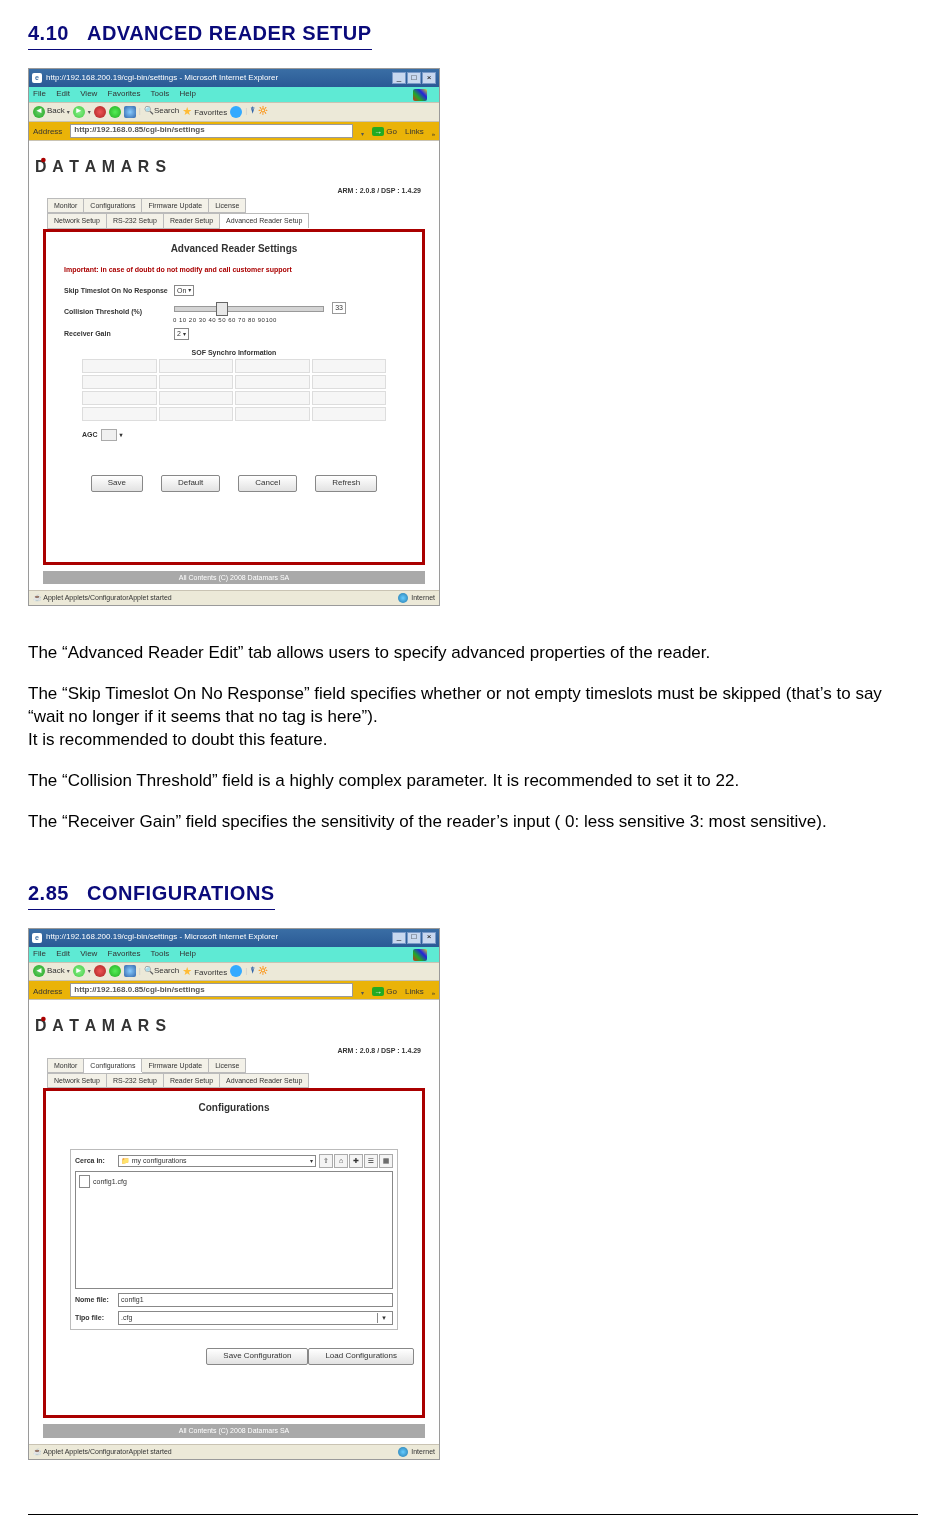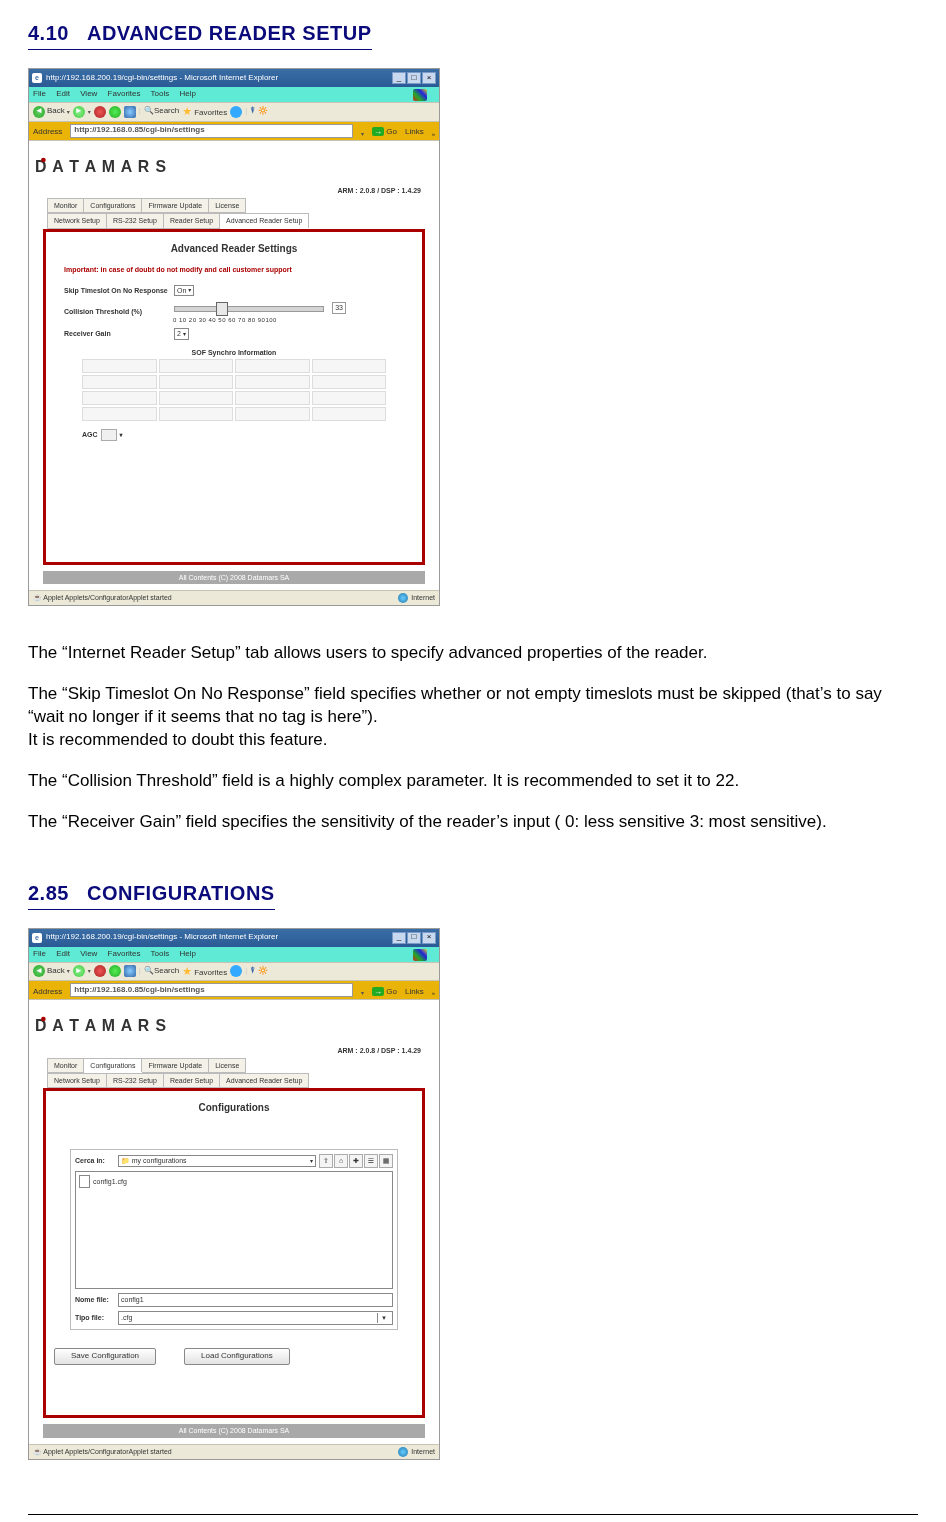--- a/index.html
+++ b/index.html
@@ -113,21 +113,21 @@
   .fb-top .drop .folder{display:flex;align-items:center;gap:2px;}
   .fb-top .btns{display:flex;gap:1px;}
   .fb-top .ib{width:12px;height:12px;border:1px solid #aaa;background:#f4f4f4;display:flex;align-items:center;justify-content:center;font-size:7px;}
   .fb-list{border:1px solid #888;background:#fff;height:110px;padding:3px;}
   .fb-item{display:flex;align-items:center;gap:3px;font-size:7px;}
   .fb-item .doc{width:9px;height:11px;border:1px solid #888;background:#fff;position:relative;}
   .fb-row{display:flex;align-items:center;gap:3px;font-size:7px;margin-top:4px;}
   .fb-row .lbl2{width:40px;font-weight:bold;}
   .fb-row .inp{flex:1;border:1px solid #888;background:#fff;height:12px;display:flex;align-items:center;padding:0 2px;}
   .fb-row .dd{width:12px;text-align:center;border-left:1px solid #888;}
-  .btn-row2{display:flex;justify-content:flex-start;gap:28px;margin-top:18px;}
+  .btn-row2{display:flex;justify-content:flex-end;margin-top:18px;}
   .panel-wrap.p2{min-height:300px;padding-bottom:14px;}
 
   
   .page-footer{
     border-top:1px solid #000;
     margin-top:54px;
     padding-top:4px;
     display:flex;
     justify-content:space-between;
     font-size:13px;
@@ -267,34 +267,40 @@
         <div class="cell"></div>
           <div class="cell"></div>
           <div class="cell"></div>
           <div class="cell"></div>
       </div>
       <div class="agc-row">
         <span>AGC</span>
         <span class="box"></span>
         <span class="arr" style="font-size:6px">▾</span>
       </div>
+      <div class="btn-row">
+        <span class="btn">Save</span>
+        <span class="btn">Default</span>
+        <span class="btn">Cancel</span>
+        <span class="btn">Refresh</span>
+      </div>
     </div>
     <div class="footer-bar">All Contents (C) 2008 Datamars SA</div>
   </div>
   <div class="statusbar">
     <span><span style="color:#a90">☕</span> <span>Applet Applets/ConfiguratorApplet started</span></span>
     <span class="zone">
         <span class="globe"></span>
         <span>Internet</span>
       </span>
   </div>
 </div>
 
 
-<p class="para mt">The “Internet Reader Setup” tab allows users to specify advanced properties of the reader.</p>
+<p class="para mt">The “Advanced Reader Edit” tab allows users to specify advanced properties of the reader.</p>
 <p class="para nomb">The “Skip Timeslot On No Response” field specifies whether or not empty timeslots must be skipped (that’s to say “wait no longer if it seems that no tag is here”).</p>
 <p class="para">It is recommended to doubt this feature.</p>
 <p class="para">The “Collision Threshold” field is a highly complex parameter.  It is recommended to set it to 22.</p>
 <p class="para">The “Receiver Gain” field specifies the sensitivity of the reader’s input ( 0: less sensitive  3: most sensitive).</p>
 
 
 <h2 class="section-heading" style="margin-top:28px;">
   <span class="num">2.85</span><span class="sp"></span><span>CONFIGURATIONS</span>
 </h2>
 

